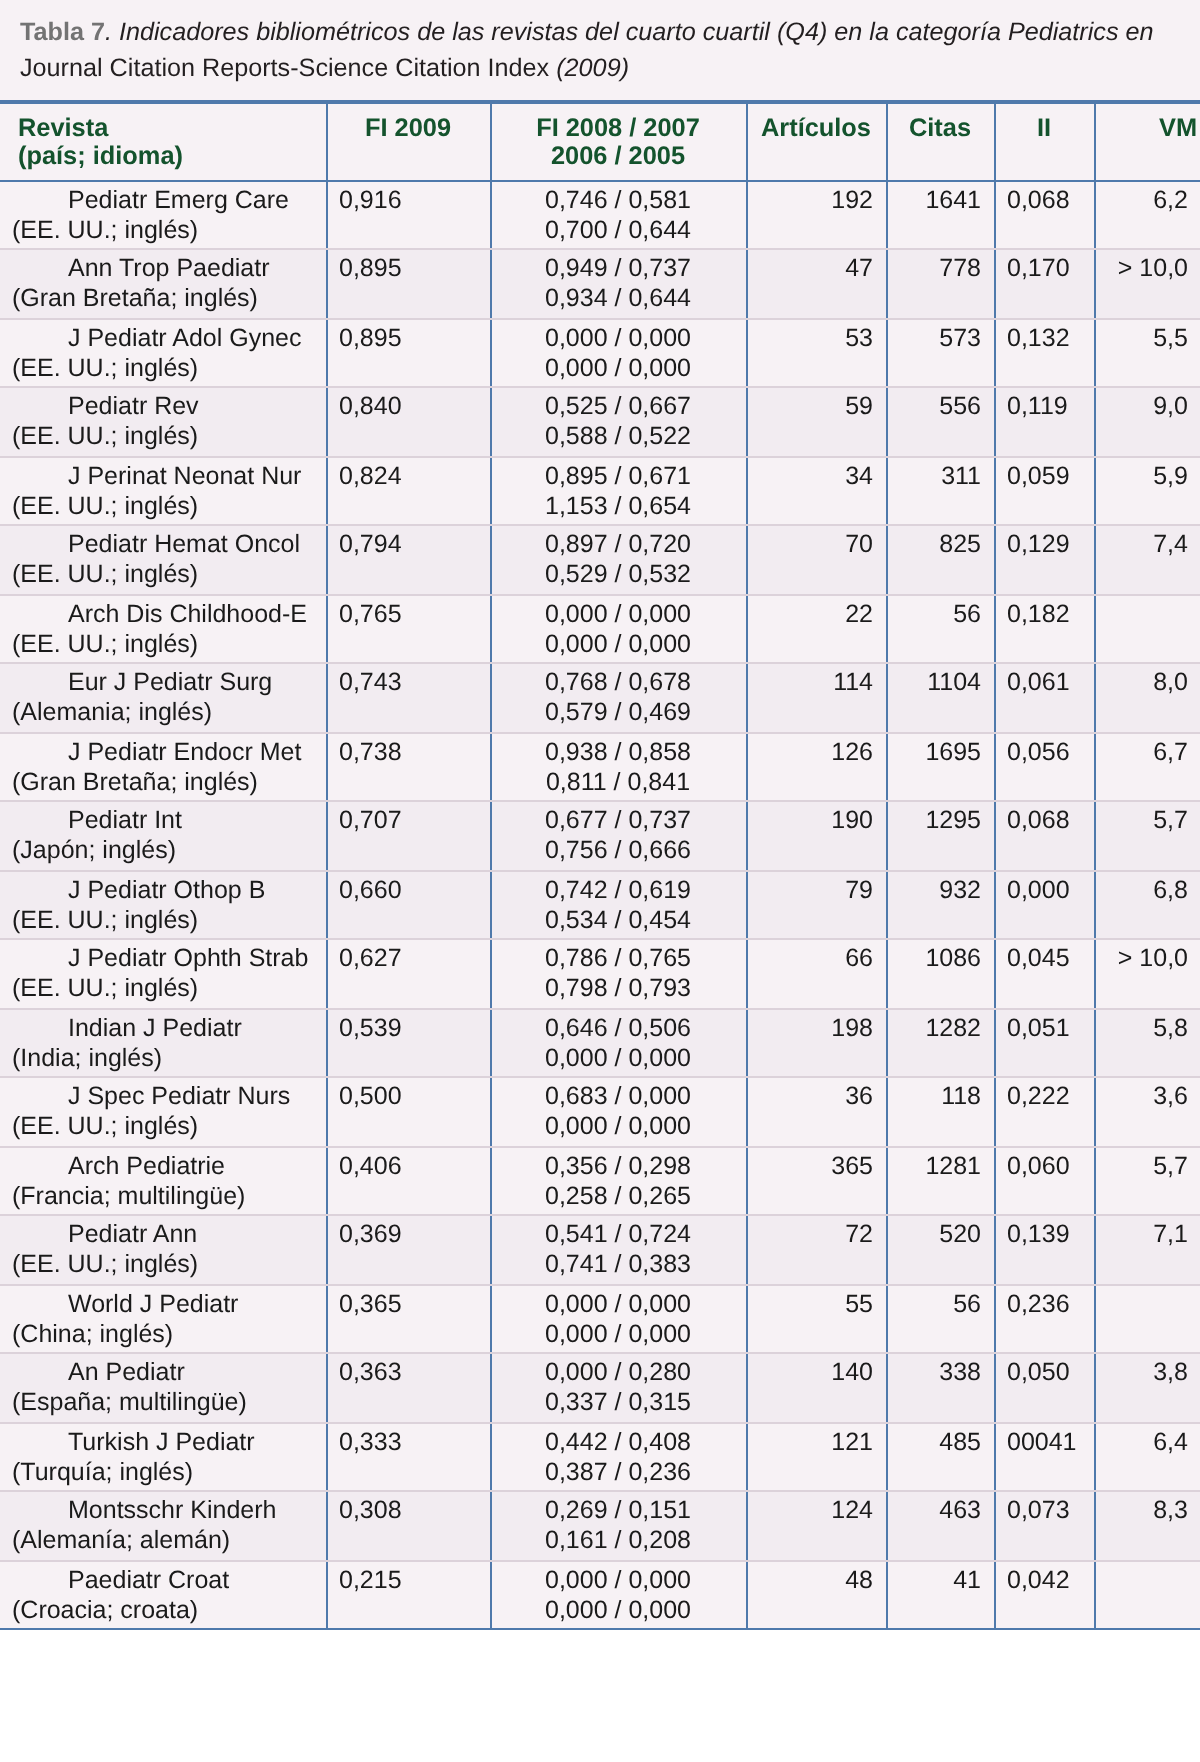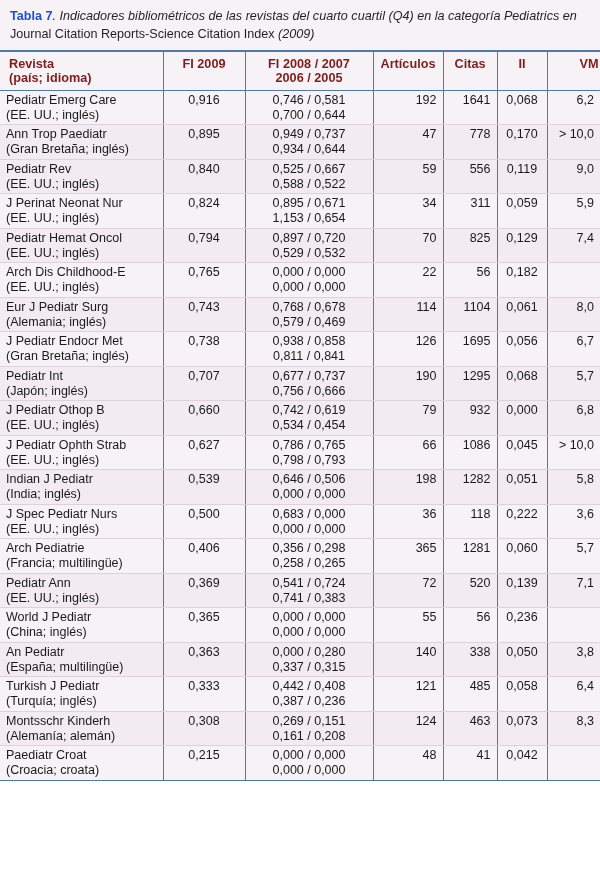--- a/index.html
+++ b/index.html
@@ -30,21 +30,21 @@
     padding: 7px 10px 6px 10px;
     background: #f7f2f5;
     font-size: 12.6px;
     line-height: 1.45;
     color: #231f20;
     font-style: italic;
   }
   .caption .tabnum {
     font-style: normal;
     font-weight: bold;
-    color: #1d4ed8;
+    color: #737373;
   }
   .caption .roman {
     font-style: normal;
     text-align: center;
   }
 
   
   table.jcr {
     border-collapse: collapse;
     width: 600px;
@@ -66,21 +66,21 @@
     background: transparent;
   }
 
   
   thead tr.hdr th {
     border-top: 2.5px solid #4f79ab;
     border-bottom: 1.6px solid #4f79ab;
     border-right: 1.3px solid #4f79ab;
     font-size: 12.7px;
     font-weight: bold;
-    color: #7f1d1d;
+    color: #14532d;
     padding: 5px 6px 5px 6px;
     line-height: 1.12;
     height: 38px;
     box-sizing: border-box;
     text-align: center;
   }
   thead tr.hdr th.th-rev {
     text-align: left;
     padding-left: 9px;
   }
@@ -99,31 +99,31 @@
   tbody tr.drow td:last-child { border-right: none; }
   tbody tr.drow:last-child td { border-bottom: 1.8px solid #4f79ab; }
 
   tbody tr.alt td { background: #f2ecf1; }
 
   td.cell-rev {
     text-align: left;
     padding-left: 9px;
   }
   td.cell-num {
-    text-align: center;
+    text-align: left;
   }
   td.cell-right {
     text-align: right;
     padding-right: 9px;
   }
   td.cell-hist {
     text-align: center;
   }
 
-  .rev-name { display: block; white-space: nowrap; }
+  .rev-name { display: block; white-space: nowrap; margin-left: 28px; }
   .rev-meta { display: block; white-space: nowrap; }
   .hist-a { display: block; }
   .hist-b { display: block; }
 </style>
 </head>
 <body>
 
 <div class="page">
 
   <div class="caption">
@@ -191,20 +191,35 @@
           <td class="cell-num">0,895</td>
           <td class="cell-hist">
             <span class="hist-a">0,949 / 0,737</span>
             <span class="hist-b">0,934 / 0,644</span>
           </td>
           <td class="cell-right">47</td>
           <td class="cell-right">778</td>
           <td class="cell-num">0,170</td>
           <td class="cell-right">&gt; 10,0</td>
         </tr>
+        <tr class="drow">
+          <td class="cell-rev">
+            <span class="rev-name">J Pediatr Adol Gynec</span>
+            <span class="rev-meta">(EE. UU.; inglés)</span>
+          </td>
+          <td class="cell-num">0,895</td>
+          <td class="cell-hist">
+            <span class="hist-a">0,000 / 0,000</span>
+            <span class="hist-b">0,000 / 0,000</span>
+          </td>
+          <td class="cell-right">53</td>
+          <td class="cell-right">573</td>
+          <td class="cell-num">0,132</td>
+          <td class="cell-right">5,5</td>
+        </tr>
         <tr class="drow alt">
           <td class="cell-rev">
             <span class="rev-name">Pediatr Rev</span>
             <span class="rev-meta">(EE. UU.; inglés)</span>
           </td>
           <td class="cell-num">0,840</td>
           <td class="cell-hist">
             <span class="hist-a">0,525 / 0,667</span>
             <span class="hist-b">0,588 / 0,522</span>
           </td>
@@ -428,21 +443,21 @@
             <span class="rev-name">Turkish J Pediatr</span>
             <span class="rev-meta">(Turquía; inglés)</span>
           </td>
           <td class="cell-num">0,333</td>
           <td class="cell-hist">
             <span class="hist-a">0,442 / 0,408</span>
             <span class="hist-b">0,387 / 0,236</span>
           </td>
           <td class="cell-right">121</td>
           <td class="cell-right">485</td>
-          <td class="cell-num">0,058</td>
+          <td class="cell-num">00041</td>
           <td class="cell-right">6,4</td>
         </tr>
         <tr class="drow alt">
           <td class="cell-rev">
             <span class="rev-name">Montsschr Kinderh</span>
             <span class="rev-meta">(Alemanía; alemán)</span>
           </td>
           <td class="cell-num">0,308</td>
           <td class="cell-hist">
             <span class="hist-a">0,269 / 0,151</span>

